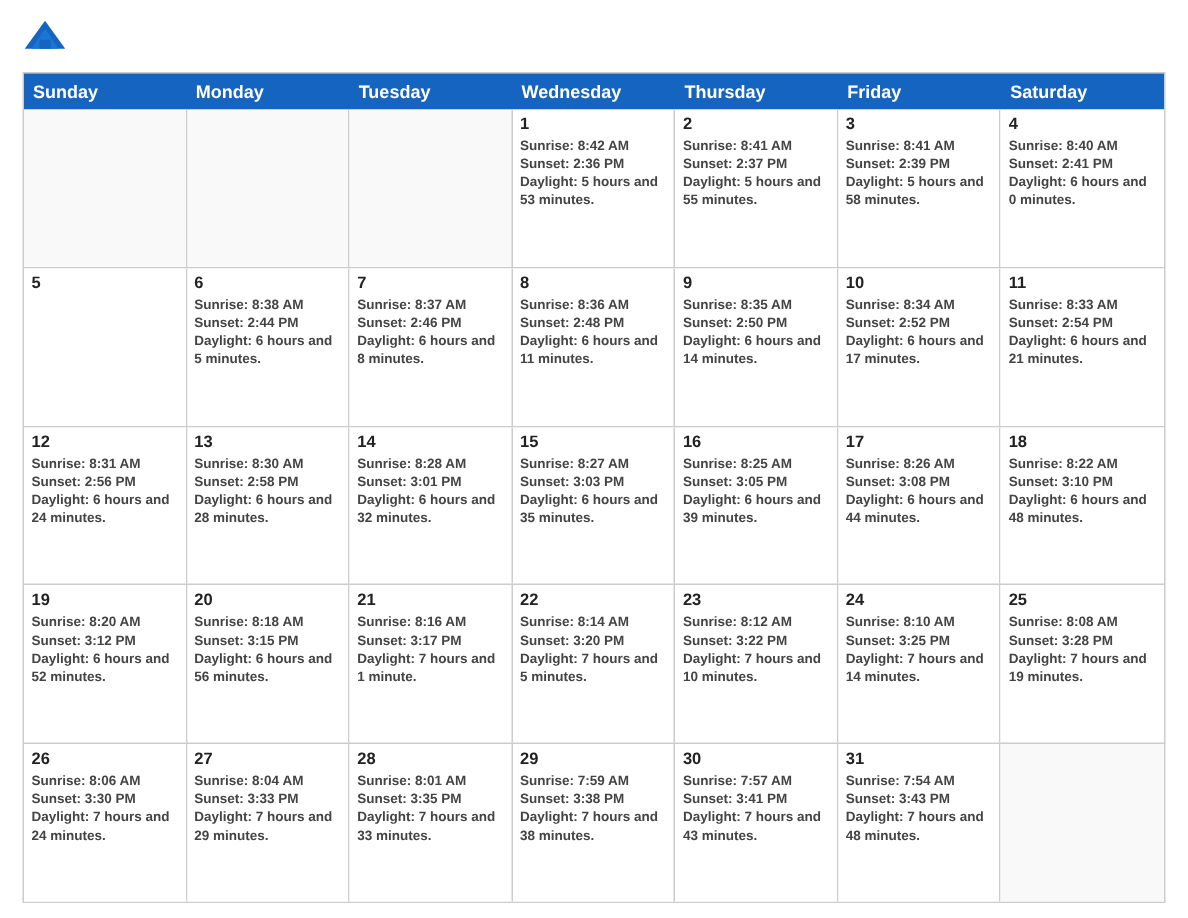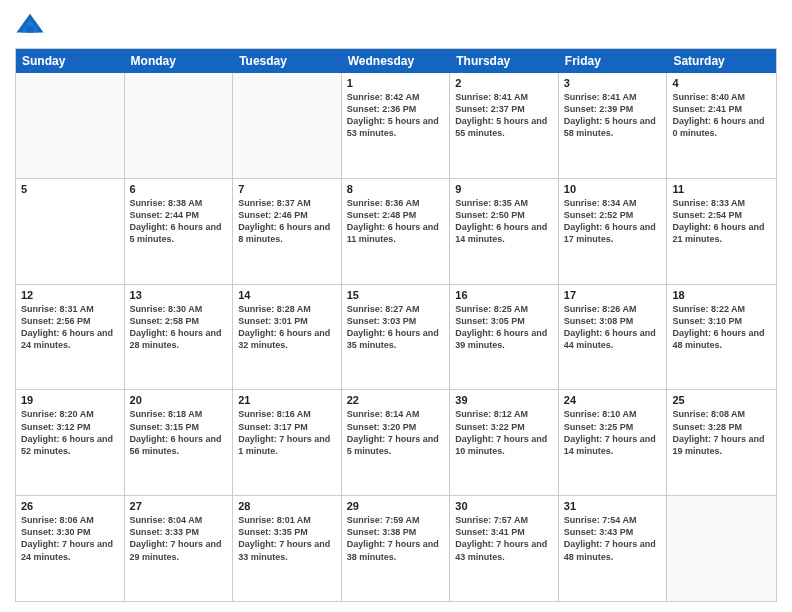--- a/index.html
+++ b/index.html
@@ -305,21 +305,21 @@
 and 1 minute.</div>
           </div>
           <div class="cal-cell">
             <div class="day-num">22</div>
             <div class="day-info">Sunrise: 8:14 AM
 Sunset: 3:20 PM
 Daylight: 7 hours
 and 5 minutes.</div>
           </div>
           <div class="cal-cell">
-            <div class="day-num">39</div>
+            <div class="day-num">23</div>
             <div class="day-info">Sunrise: 8:12 AM
 Sunset: 3:22 PM
 Daylight: 7 hours
 and 10 minutes.</div>
           </div>
           <div class="cal-cell">
             <div class="day-num">24</div>
             <div class="day-info">Sunrise: 8:10 AM
 Sunset: 3:25 PM
 Daylight: 7 hours

